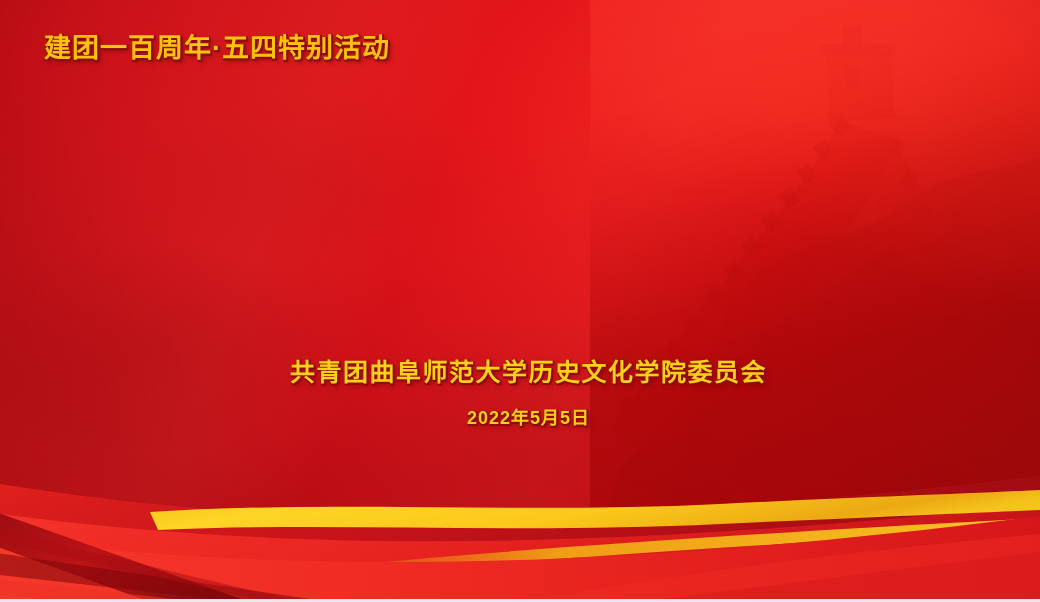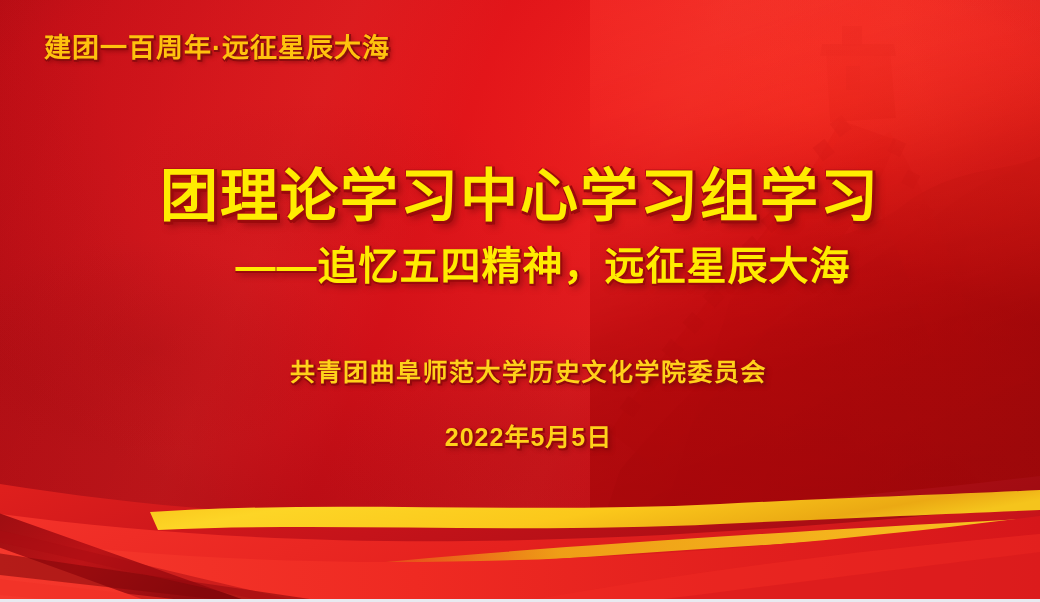--- a/index.html
+++ b/index.html
@@ -158,22 +158,22 @@
     letter-spacing: 1.5px;
     color: #ffd21a;
     text-shadow:
        2px 2px 0 #93090c,
        2px 0   0 #93090c,
        0   2px 0 #93090c,
        3px 3px 5px rgba(90,3,5,0.45);
     white-space: nowrap;
   }
   .date {
-    margin-top: 29px;
-    font-size: 25px;
+    margin-top: 15px;
+    font-size: 18px;
     font-weight: 700;
     letter-spacing: 1px;
     color: #ffd21a;
     text-shadow:
        2px 2px 0 #93090c,
        2px 0   0 #93090c,
        0   2px 0 #93090c,
        3px 3px 5px rgba(90,3,5,0.45);
     white-space: nowrap;
   }
@@ -334,26 +334,22 @@
 
       <path d="M520,150 C700,118 880,96 1040,82 L1040,150 Z" fill="#ef2a22" opacity="0.55"></path>
       <path d="M640,150 C800,130 940,112 1040,100 L1040,150 Z" fill="#d2161b" opacity="0.45"></path>
     </svg>
   </div>
 
   <div class="bottom-edge"></div>
 
   <div class="content">
 
-    <div class="eyebrow">建团一百周年·远征星辰大海</div>
-
-    <div class="title-block">
-      <div class="main-title">团理论学习中心学习组学习</div>
-      <div class="sub-title">——追忆五四精神，远征星辰大海</div>
-    </div>
+    <div class="eyebrow">建团一百周年·五四特别活动</div>
+
 
     <div class="credits">
       <div class="org">共青团曲阜师范大学历史文化学院委员会</div>
       <div class="date">2022年5月5日</div>
     </div>
 
   </div>
 </div>
 
 </body></html>

